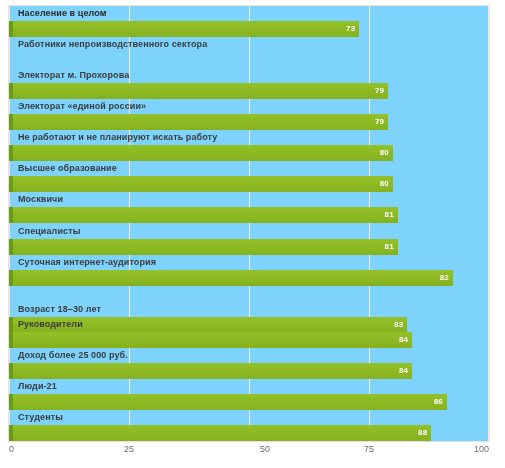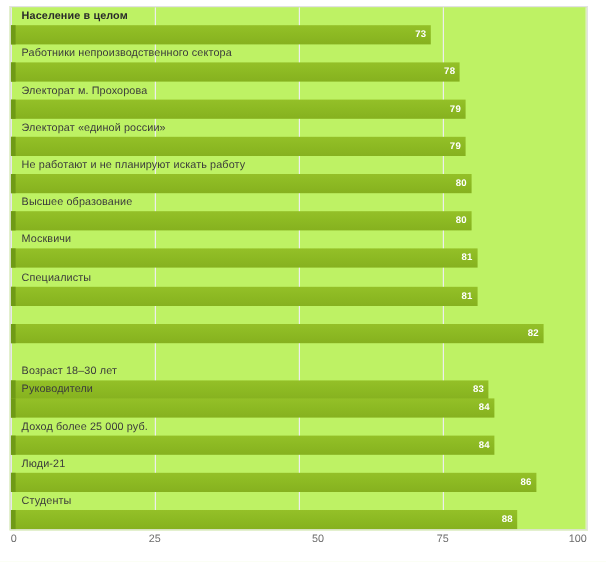--- a/index.html
+++ b/index.html
@@ -16,21 +16,21 @@
     box-sizing:border-box;
   }
 
   
   .plot-frame{
     position:absolute;
     left:8px; top:5px;
     width:482px; height:437px;
     box-sizing:border-box;
     border:1px solid #e2e2e2;
-    background:#bef264;
+    background:#7dd3fc;
     overflow:hidden;
   }
 
   
   .gridlines{
     position:absolute; left:0; top:0; right:0; bottom:0;
     pointer-events:none;
   }
   .gridline{
     position:absolute; top:0; bottom:0;
@@ -50,20 +50,21 @@
     height:31.2px;
   }
   .row-label{
     position:absolute;
     left:9px; top:2px;
     font-size:9px;
     line-height:11px;
     color:#3b3b3b;
     white-space:nowrap;
     letter-spacing:0.1px;
+    font-weight:bold;
   }
   .row.first .row-label{ font-weight:bold; color:#2a2a2a; }
 
   .bar-track{
     position:absolute;
     left:0; right:0;
     top:15px;
     height:16px;
   }
   .bar{
@@ -127,26 +128,20 @@
           <div class="row-label">Население в целом</div>
           <div class="bar-track">
             <div class="bar" style="width: 350.4px;">
               <div class="bar-cap"></div>
               <span class="bar-value">73</span>
             </div>
           </div>
         </div>
         <div class="row" style="top: 31.0714px; height: 31.0714px;">
           <div class="row-label">Работники непроизводственного сектора</div>
-          <div class="bar-track">
-            <div class="bar" style="width: 374.4px;">
-              <div class="bar-cap"></div>
-              <span class="bar-value">78</span>
-            </div>
-          </div>
         </div>
         <div class="row" style="top: 62.1429px; height: 31.0714px;">
           <div class="row-label">Электорат м. Прохорова</div>
           <div class="bar-track">
             <div class="bar" style="width: 379.2px;">
               <div class="bar-cap"></div>
               <span class="bar-value">79</span>
             </div>
           </div>
         </div>
@@ -189,20 +184,21 @@
         <div class="row" style="top: 217.5px; height: 31.0714px;">
           <div class="row-label">Специалисты</div>
           <div class="bar-track">
             <div class="bar" style="width: 388.8px;">
               <div class="bar-cap"></div>
               <span class="bar-value">81</span>
             </div>
           </div>
         </div>
         <div class="row" style="top: 248.571px; height: 31.0714px;">
+          <div class="row-label">Суточная интернет-аудитория</div>
           <div class="bar-track">
             <div class="bar" style="width: 444px; padding-left: 38px;">
               <div class="bar-cap"></div>
               <span class="bar-value">82</span>
             </div>
           </div>
         </div>
         <div class="row" style="top: 296px; height: 31.0714px;">
           <div class="row-label">Возраст 18–30 лет</div>
           <div class="bar-track">

